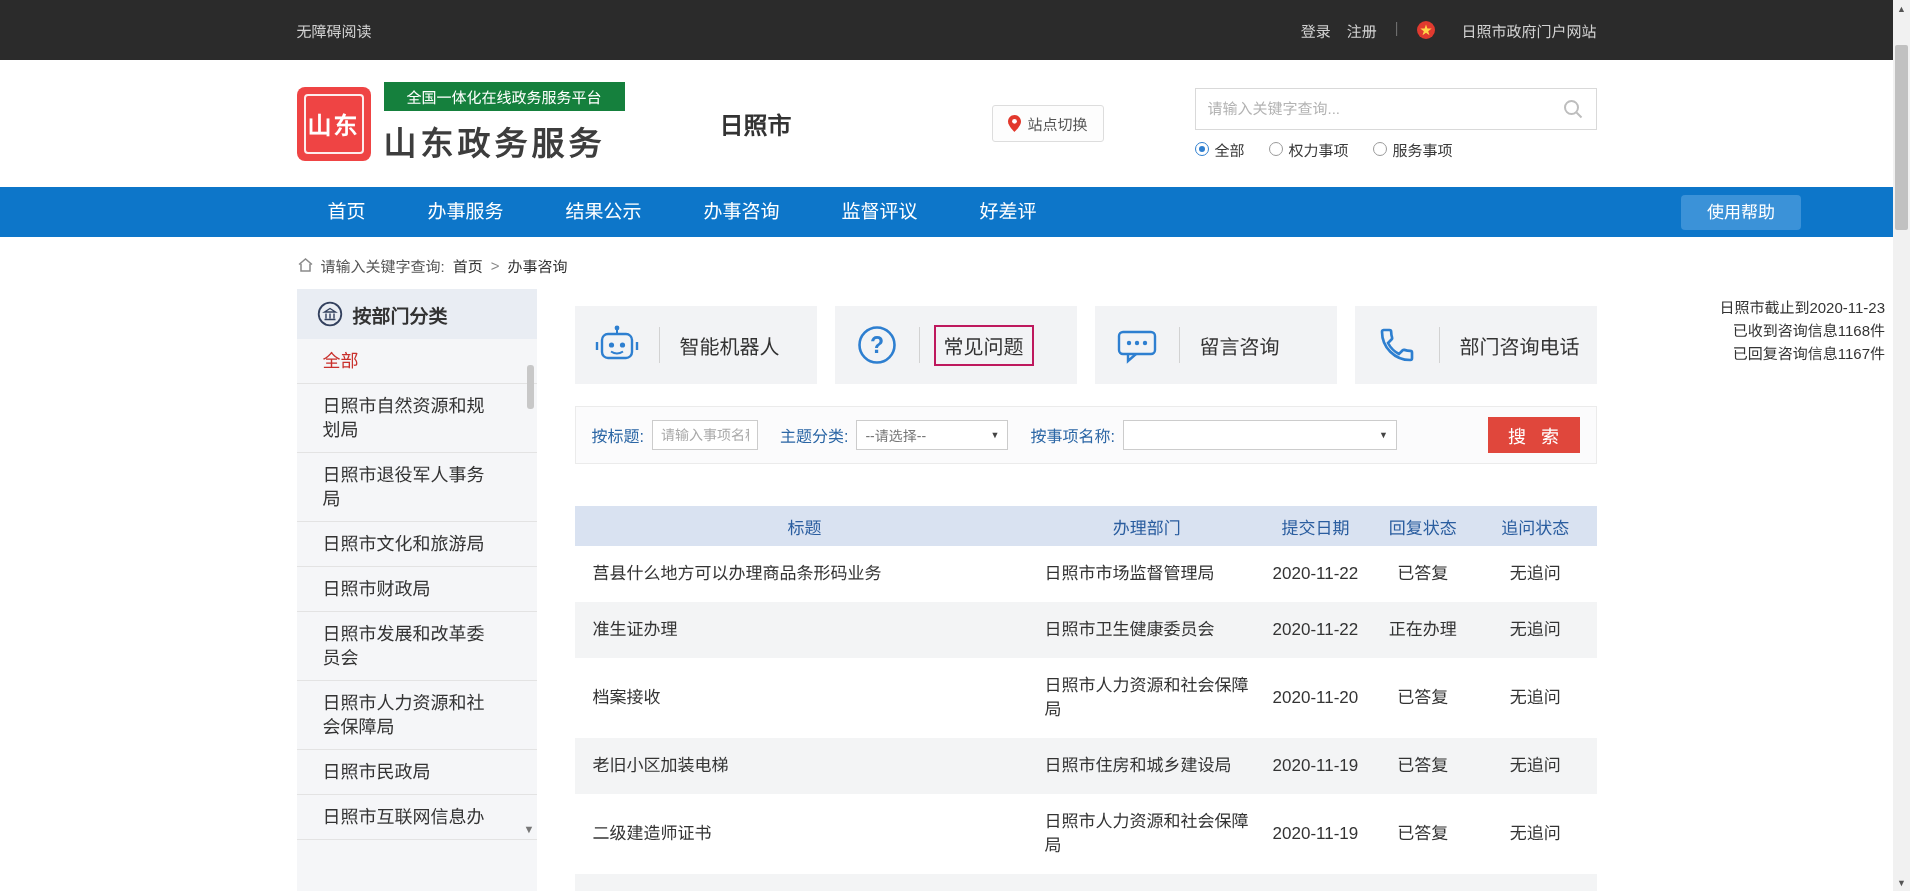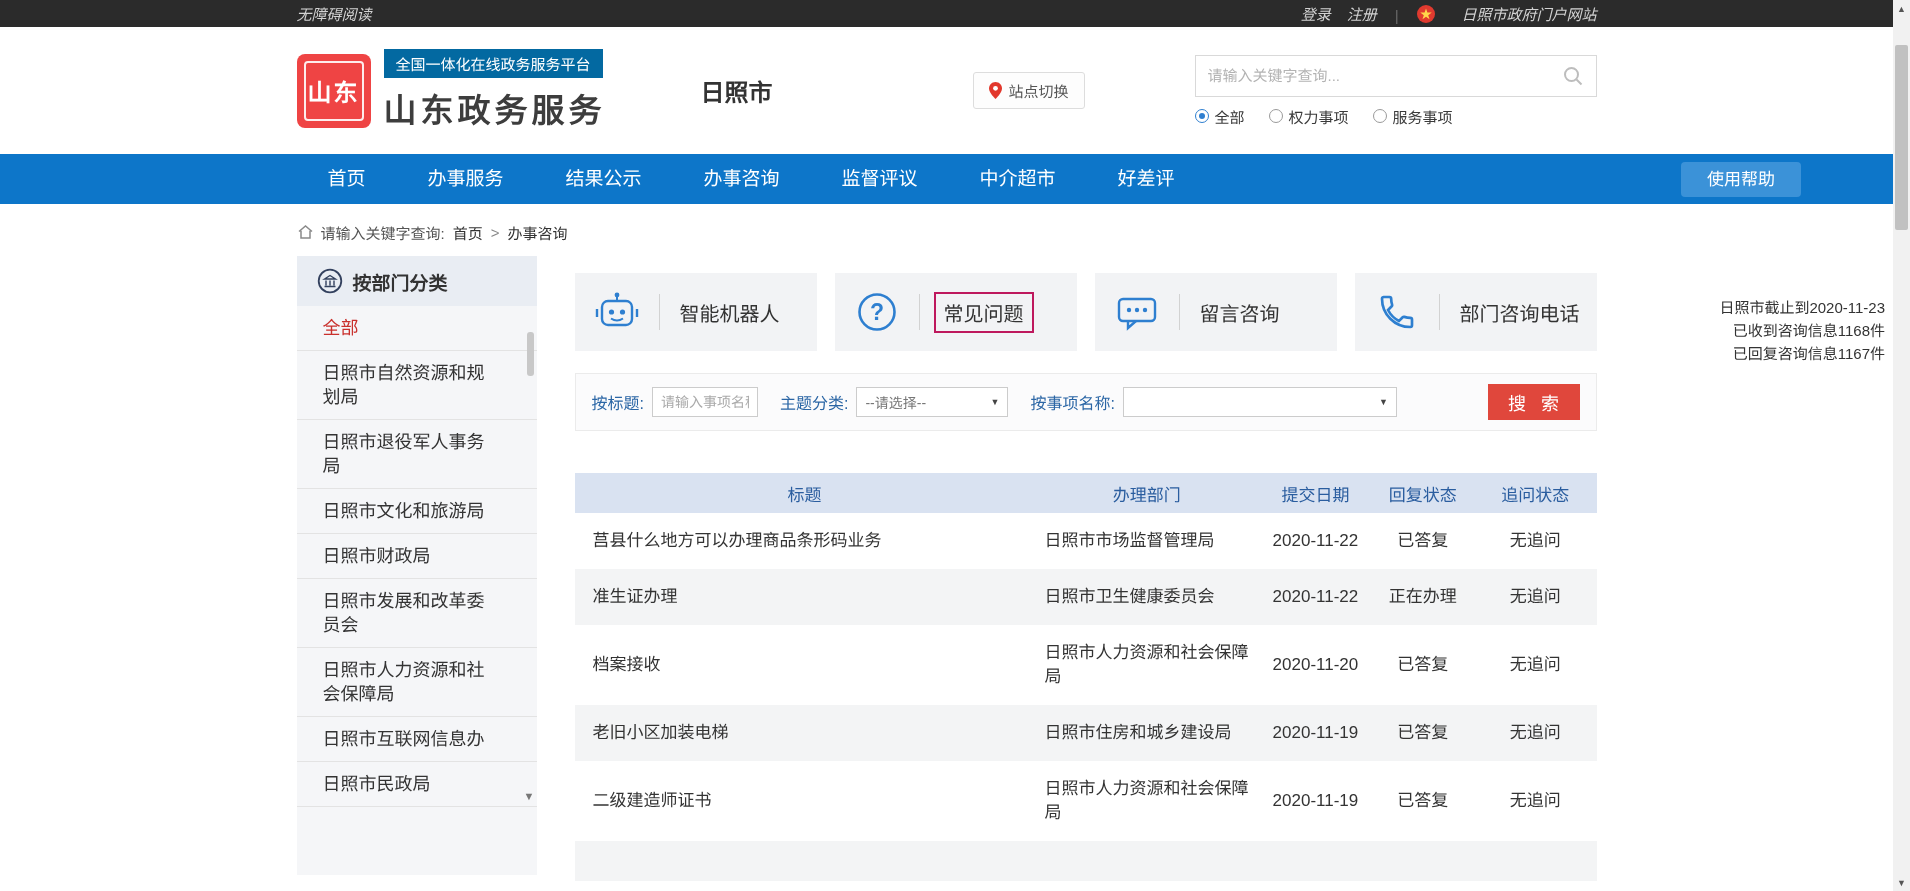--- a/index.html
+++ b/index.html
@@ -2,36 +2,36 @@
 <html lang="zh-CN"><head>
 <meta charset="utf-8">
 <style>
   * { box-sizing: border-box; margin: 0; padding: 0; }
   html, body { width: 1910px; height: 891px; overflow: hidden; }
   body { font-family: "Liberation Sans", "DejaVu Sans", sans-serif; background: #fff; color: #333; }
   .page { width: 1893px; position: relative; }
   .container { width: 1300px; margin: 0 auto; }
 
   
-  .topbar { height: 27px; background: #2b2b2b; font-style: italic; }
+  .topbar { height: 60px; background: #2b2b2b; }
   .topbar-inner { height: 100%; display: flex; align-items: center; justify-content: space-between; }
   .topbar a, .topbar .tlink { color: #d2d2d2; font-size: 15px; text-decoration: none; cursor: pointer; }
-  .topbar-right { display: flex; align-items: flex-end; }
+  .topbar-right { display: flex; align-items: flex-start; }
   .topbar-right .tlink { margin-left: 16px; }
   .tdivider { color: #6d6d6d; margin: 0 18px; font-size: 14px; }
   .emblem { display: inline-flex; margin-right: 9px; }
 
   
   .header { background: #fff; }
   .header-inner { height: 127px; display: flex; align-items: center; position: relative; }
   .logo { display: flex; align-items: center; cursor: pointer; }
   .seal { width: 74px; height: 74px; background: #ef4444; border-radius: 8px; display: flex; align-items: center; justify-content: center; }
   .seal-inner { width: 60px; height: 60px; border: 2px solid rgba(255,255,255,.9); border-radius: 4px; display: flex; align-items: center; justify-content: center; color: #fff; font-size: 24px; font-weight: bold; letter-spacing: 2px; }
   .logo-text { margin-left: 13px; }
-  .platform-badge { display: inline-block; background: #0369a1; color: #fff; font-size: 15px; padding: 4px 12px; }
+  .platform-badge { display: inline-block; background: #15803d; color: #fff; font-size: 15px; padding: 4px 23px; }
   .site-title { font-size: 33px; font-weight: bold; color: #3d3d3d; letter-spacing: 4px; margin-top: 6px; }
   .city-name { font-size: 24px; font-weight: bold; color: #333; margin-left: 95px; }
   .site-switch { margin-left: 200px; display: flex; align-items: center; gap: 7px; border: 1px solid #ddd; background: #fdfdfd; padding: 7px 15px; border-radius: 3px; font-size: 15px; color: #555; cursor: pointer; }
   .search-wrap { margin-left: auto; width: 402px; }
   .search-box { display: flex; border: 1px solid #d9d9d9; height: 42px; background: #fff; }
   .search-box input { flex: 1; border: none; outline: none; padding: 0 12px; font-size: 15px; color: #333; font-family: inherit; }
   .search-box input::placeholder { color: #b3b3b3; }
   .search-btn { width: 46px; display: flex; align-items: center; justify-content: center; background: #fff; border: none; cursor: pointer; }
   .scope-row { display: flex; align-items: center; gap: 24px; margin-top: 9px; font-size: 15px; color: #3a3a3a; }
   .scope { display: flex; align-items: center; cursor: pointer; }
@@ -175,21 +175,20 @@
     </div>
   </div>
 
   <div class="nav">
     <div class="container nav-inner">
       <div class="nav-item">首页</div>
       <div class="nav-item">办事服务</div>
       <div class="nav-item">结果公示</div>
       <div class="nav-item">办事咨询</div>
       <div class="nav-item">监督评议</div>
-      <div class="nav-item">中介超市</div>
       <div class="nav-item">好差评</div>
     </div>
     <div class="help-btn">使用帮助</div>
   </div>
 
   <div class="container">
     <div class="breadcrumb">
       <span class="bc-icon">
         <svg width="17" height="16" viewBox="0 0 17 16">
             <path d="M2 7.5 L8.5 2 L15 7.5 M4 6.8 V14 H13 V6.8" fill="none" stroke="#8a8a8a" stroke-width="1.5"></path>
@@ -215,22 +214,22 @@
           <span class="sidebar-title">按部门分类</span>
         </div>
         <div class="side-list">
           <div class="side-item active">全部</div>
           <div class="side-item">日照市自然资源和规划局</div>
           <div class="side-item">日照市退役军人事务局</div>
           <div class="side-item">日照市文化和旅游局</div>
           <div class="side-item">日照市财政局</div>
           <div class="side-item">日照市发展和改革委员会</div>
           <div class="side-item">日照市人力资源和社会保障局</div>
+          <div class="side-item">日照市民政局</div>
           <div class="side-item">日照市互联网信息办</div>
-          <div class="side-item">日照市民政局</div>
         </div>
         <div class="side-thumb"></div>
         <div class="side-down">▼</div>
       </div>
 
       <div class="content">
 
         <div class="cards">
           <div class="card">
             <span class="card-icon">

